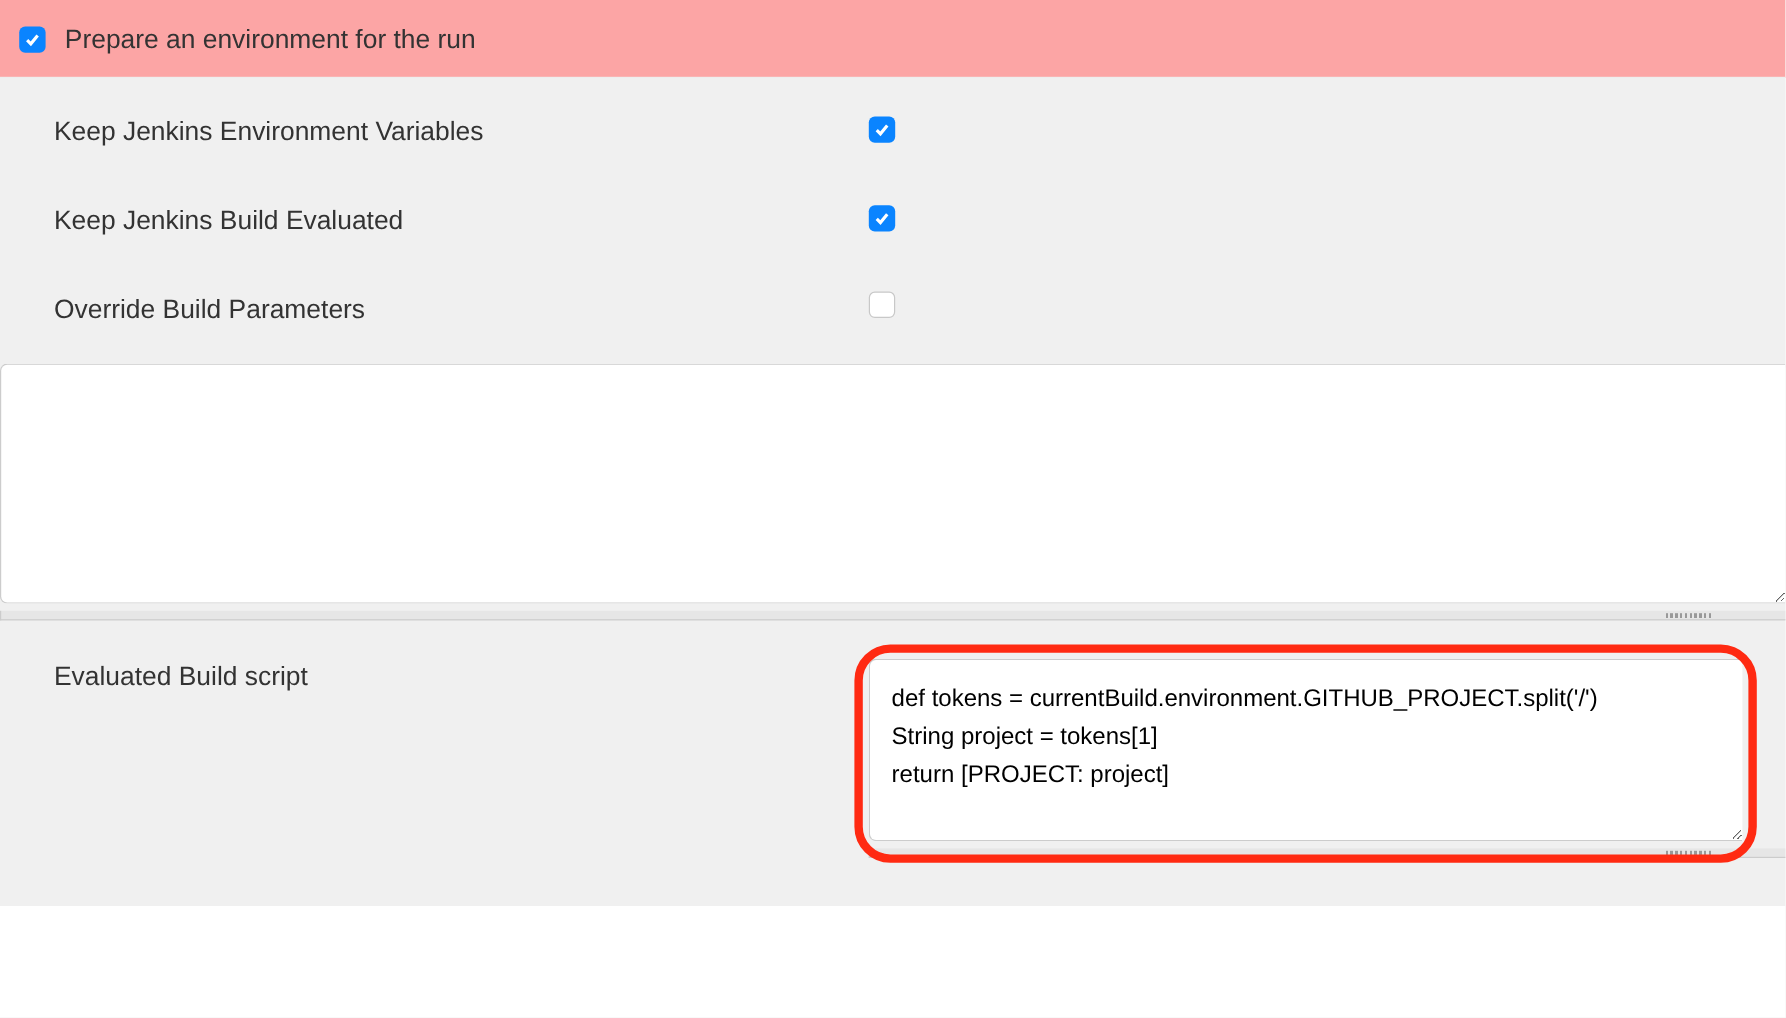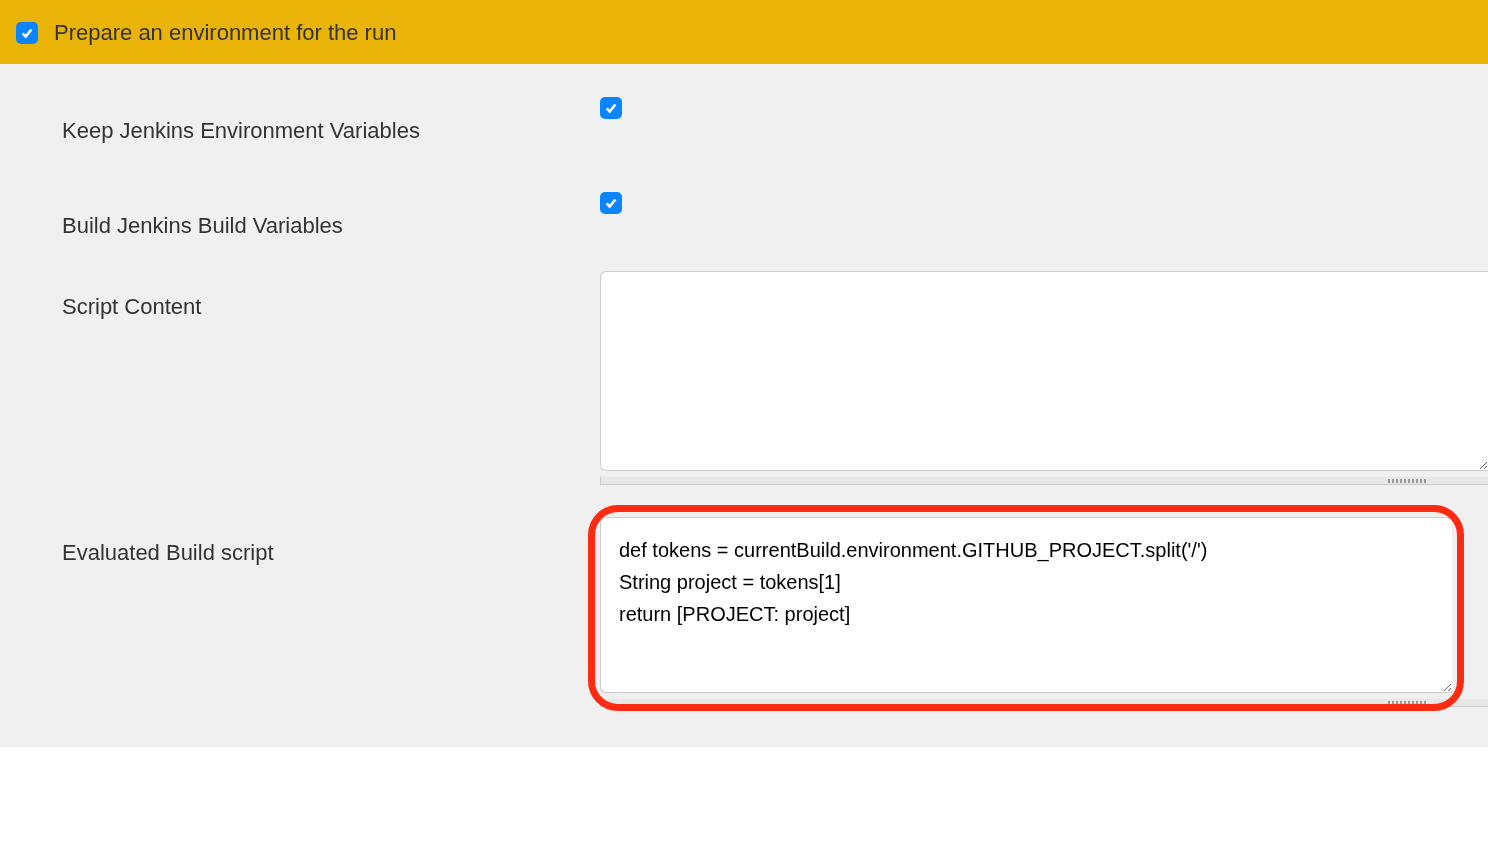--- a/index.html
+++ b/index.html
@@ -7,21 +7,21 @@
     font-family: -apple-system, BlinkMacSystemFont, "Segoe UI", Helvetica, Arial, sans-serif;
     font-size: 22px;
     color: #333;
     background: #fff;
     width: 1488px;
   }
   .header-row {
     display: flex;
     align-items: center;
     padding: 20px 32px 18px 16px;
-    background: #eab308;
+    background: #fca5a5;
     border-bottom: 1px solid #eee;
   }
   .checkbox {
     width: 22px;
     height: 22px;
     border-radius: 5px;
     display: inline-flex;
     align-items: center;
     justify-content: center;
     flex-shrink: 0;
@@ -52,24 +52,23 @@
   .row {
     display: flex;
     align-items: flex-start;
     padding: 0;
     margin-top: 46px;
   }
   .row:first-child {
     margin-top: 26px;
   }
   .row-label {
-    width: 600px;
-    padding-left: 62px;
+    width: 724px;
+    padding-left: 45px;
     padding-top: 2px;
-    margin-top: 21px;
   }
   .row-control {
     flex: 1;
     padding-right: 0;
   }
   .text-input {
     width: 100%;
     height: 50px;
     border: 1px solid #ccc;
     border-radius: 6px 0 0 6px;
@@ -84,21 +83,21 @@
     border: 1px solid #ccc;
     border-radius: 6px 0 0 6px;
     border-right: none;
     background: #fff;
     font-size: 20px;
     padding: 10px 12px;
     resize: vertical;
     font-family: inherit;
   }
   .textarea.groovy {
-    height: 176px;
+    height: 152px;
     white-space: pre;
     line-height: 1.6;
     padding: 16px 18px;
   }
   .resize-handle {
     width: 100%;
     height: 8px;
     background: #e6e6e6;
     border: 1px solid #ccc;
     border-top: none;
@@ -146,34 +145,39 @@
     <div class="row-control">
       <span class="checkbox checked">
         <svg viewBox="0 0 16 16">
             <path d="M3 8.5 L6.5 12 L13 4"></path>
           </svg>
       </span>
     </div>
   </div>
 
   <div class="row">
-    <div class="row-label">Build Jenkins Build Variables</div>
+    <div class="row-label">Keep Jenkins Build Evaluated</div>
     <div class="row-control">
       <span class="checkbox checked">
         <svg viewBox="0 0 16 16">
             <path d="M3 8.5 L6.5 12 L13 4"></path>
           </svg>
       </span>
     </div>
   </div>
 
+  <div class="row">
+    <div class="row-label">Override Build Parameters</div>
+    <div class="row-control">
+      <span class="checkbox unchecked"></span>
+    </div>
+  </div>
 
 
   <div class="row tight">
-    <div class="row-label">Script Content</div>
     <div class="row-control">
       <textarea class="textarea" style=""></textarea>
       <div class="resize-handle">
           <div class="resize-grip"></div>
         </div>
     </div>
   </div>
 
   <div class="row tight">
     <div class="row-label">Evaluated Build script</div>

